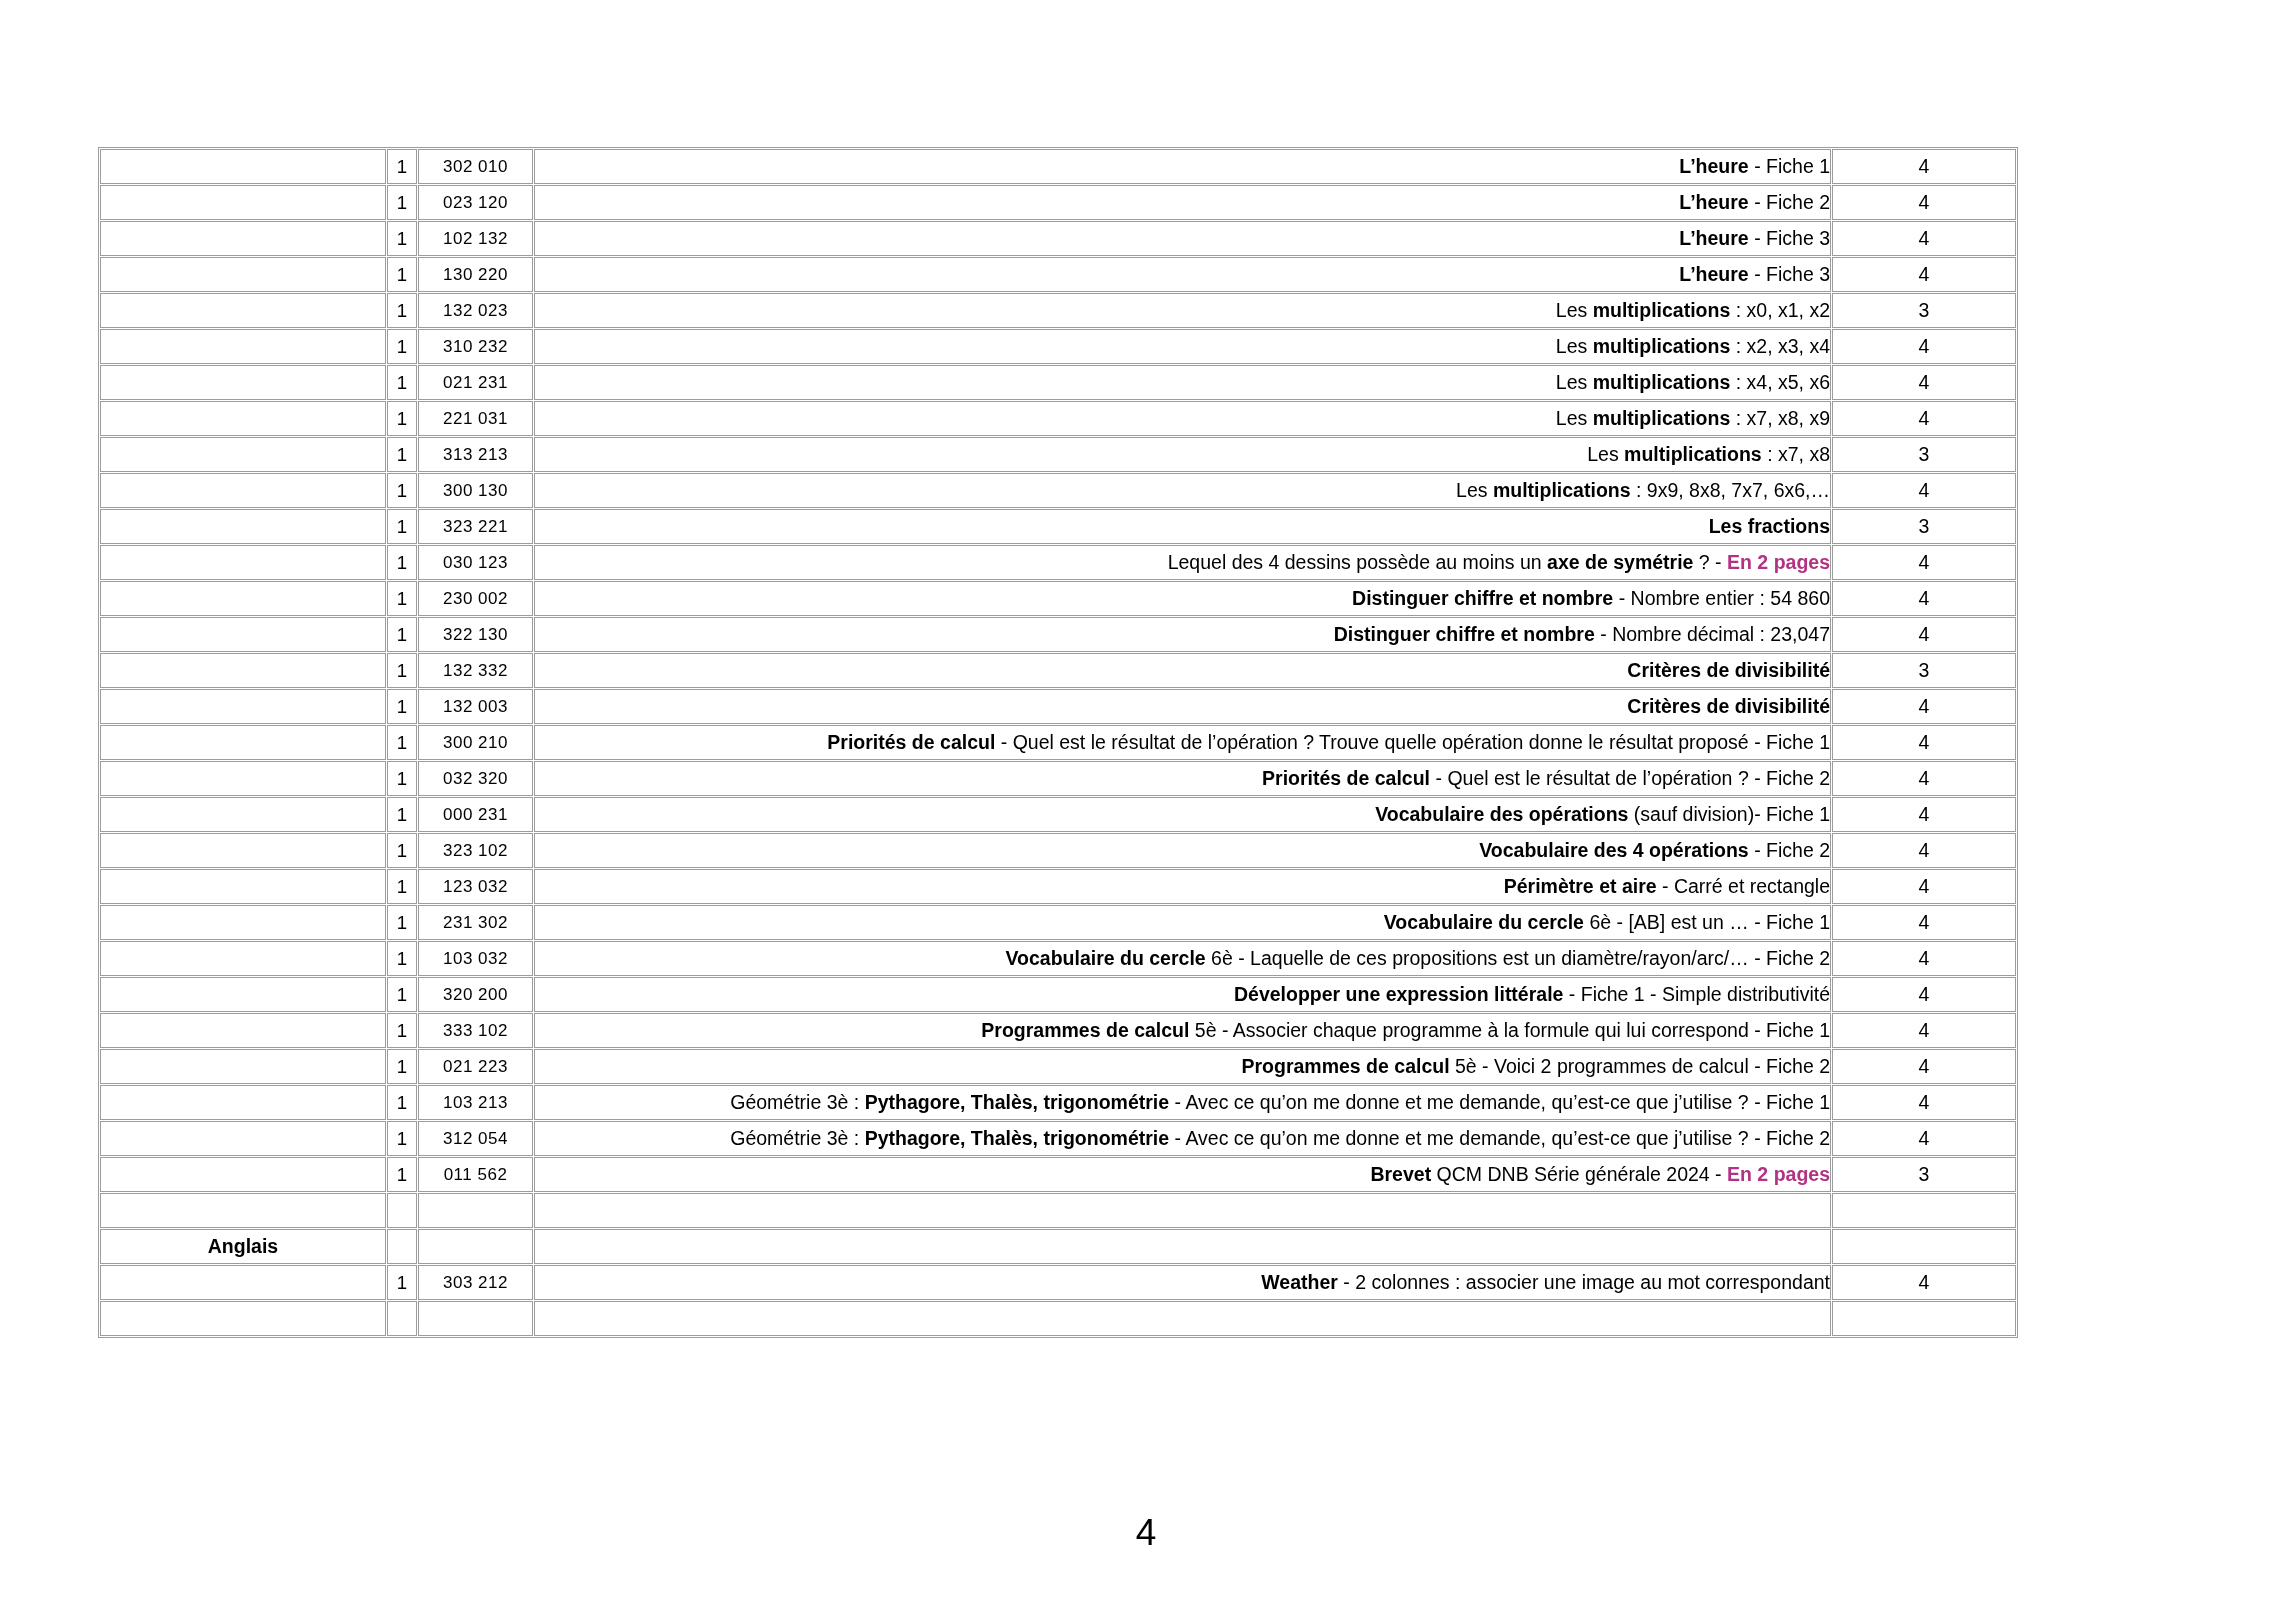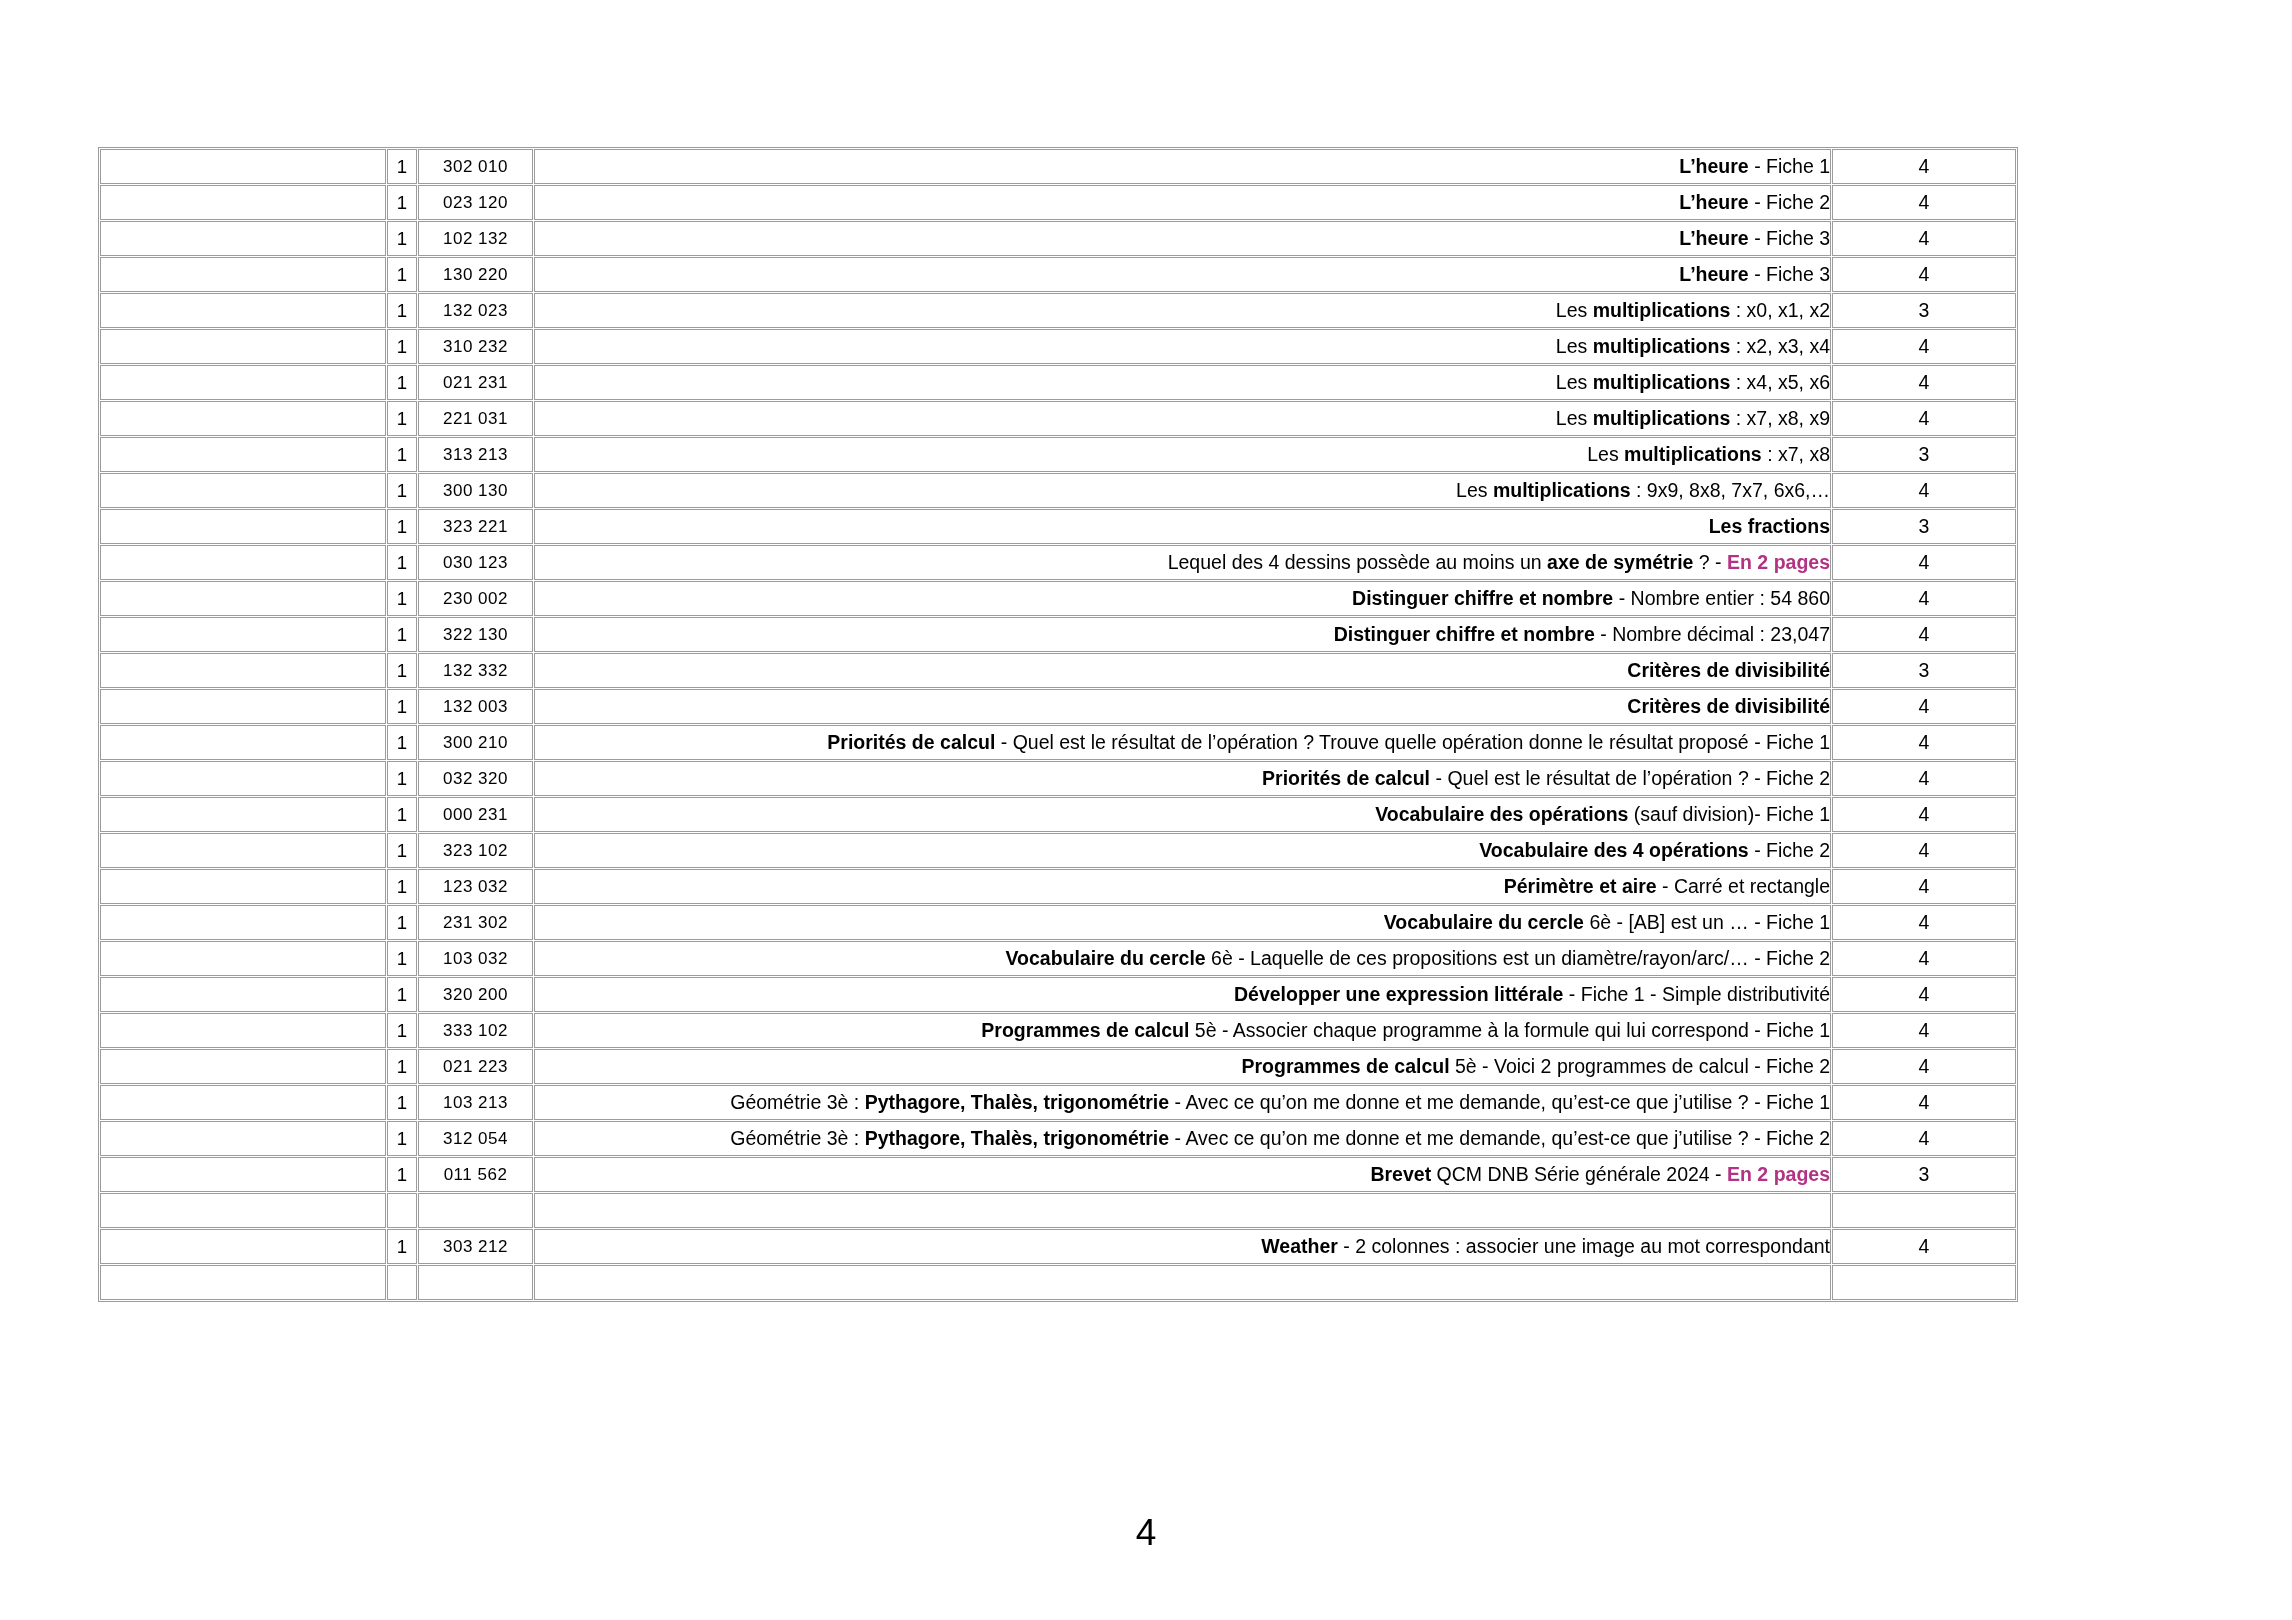--- a/index.html
+++ b/index.html
@@ -245,30 +245,37 @@
         <td class="val">3</td>
       </tr>
       <tr>
         <td class="cat"></td>
         <td class="qty"></td>
         <td class="code"></td>
         <td class="desc"></td>
         <td class="val"></td>
       </tr>
       <tr>
-        <td class="cat"></td>
-        <td class="qty">1</td>
-        <td class="code">303 212</td>
-        <td class="desc"><span class="b">Weather</span><span> - 2 colonnes : associer une image au mot correspondant</span></td>
-        <td class="val">4</td>
-      </tr>
-      <tr>
-        <td class="cat"></td>
+        <td class="cat">Anglais</td>
         <td class="qty"></td>
         <td class="code"></td>
         <td class="desc"></td>
         <td class="val"></td>
       </tr>
+      <tr>
+        <td class="cat"></td>
+        <td class="qty">1</td>
+        <td class="code">303 212</td>
+        <td class="desc"><span class="b">Weather</span><span> - 2 colonnes : associer une image au mot correspondant</span></td>
+        <td class="val">4</td>
+      </tr>
+      <tr>
+        <td class="cat"></td>
+        <td class="qty"></td>
+        <td class="code"></td>
+        <td class="desc"></td>
+        <td class="val"></td>
+      </tr>
     </tbody>
 </table>
 
 <div class="page-number">4</div>
 
 
 </body></html>

